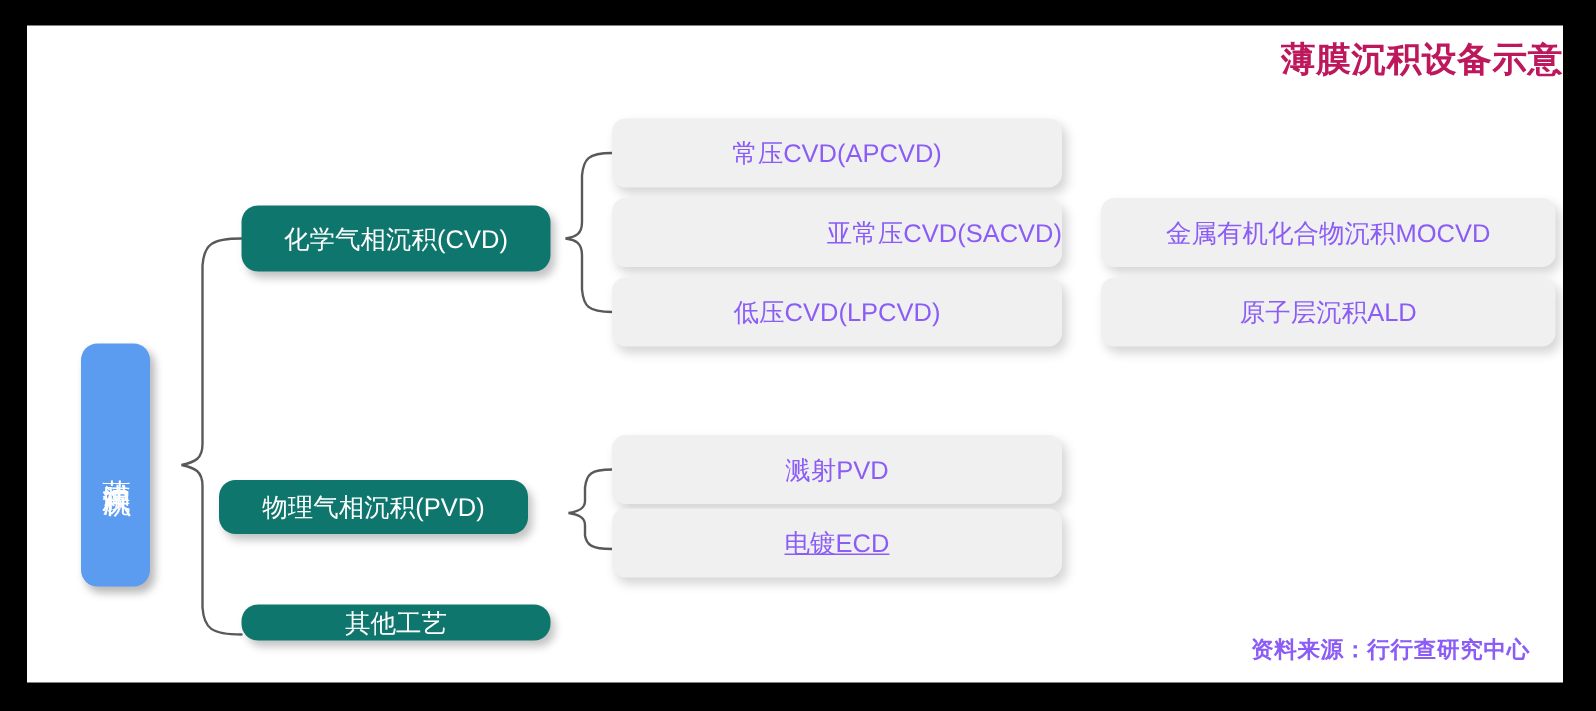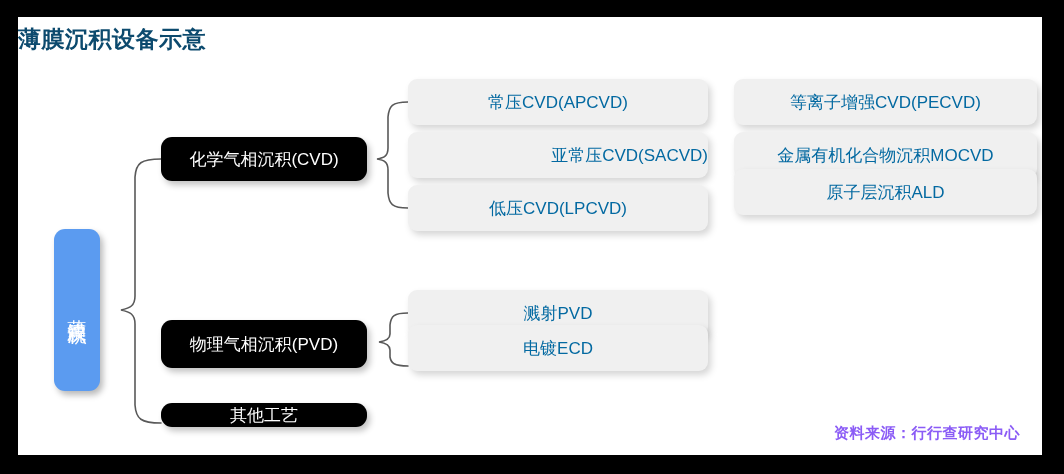--- a/index.html
+++ b/index.html
@@ -23,24 +23,24 @@
     background: #ffffff;
     overflow: hidden;
   }
 
   
   #title {
     position: absolute;
     left: 0;
     top: 7px;
     width: 1024px;
-    text-align: left;
+    text-align: right;
     font-size: 23px;
     font-weight: bold;
-    color: #0c4a6e;
+    color: #be185d;
     letter-spacing: 0.5px;
   }
 
   
   #root-node {
     position: absolute;
     left: 36px;
     top: 212px;
     width: 46px;
     height: 162px;
@@ -55,59 +55,59 @@
     justify-content: center;
     text-align: center;
     writing-mode: vertical-rl;
     text-orientation: upright;
     letter-spacing: 3px;
   }
 
   
   .cat-node {
     position: absolute;
-    background: #000000;
+    background: #0f766e;
     border-radius: 11px;
     box-shadow: 3px 4px 6px rgba(0,0,0,0.24);
     color: #ffffff;
     font-size: 17px;
     display: flex;
     align-items: center;
     justify-content: center;
     text-align: center;
   }
   #cat-cvd   { left: 143px; top: 120px; width: 206px; height: 44px; }
-  #cat-pvd   { left: 143px; top: 303px; width: 206px; height: 48px; }
+  #cat-pvd   { left: 128px; top: 303px; width: 206px; height: 36px; }
   #cat-other { left: 143px; top: 386px; width: 206px; height: 24px; }
 
   
   .leaf {
     position: absolute;
     background: #f0f0f0;
     border-radius: 9px;
     box-shadow: 3px 4px 7px rgba(0,0,0,0.17);
-    color: #0369a1;
+    color: #8b5cf6;
     font-size: 17px;
     display: flex;
     align-items: center;
     justify-content: center;
     text-align: center;
   }
   
   .col-a { left: 390px; width: 300px; height: 46px; }
   #leaf-apcvd  { top: 62px; }
   #leaf-sacvd  { top: 115px; justify-content: flex-end; }
   #leaf-lpcvd  { top: 168px; }
   #leaf-pvd-sputter { top: 273px; text-align: right; }
-  #leaf-pvd-ecd     { top: 308px; }
+  #leaf-pvd-ecd     { top: 322px; text-decoration: underline; }
   
   .col-b { left: 716px; width: 303px; height: 46px; }
   #leaf-pecvd { top: 62px; }
   #leaf-mocvd { top: 115px; }
-  #leaf-ald   { top: 152px; }
+  #leaf-ald   { top: 168px; }
 
   
   #connectors {
     position: absolute;
     left: 0;
     top: 0;
     width: 1024px;
     height: 438px;
     pointer-events: none;
   }
@@ -180,23 +180,20 @@
   <div id="leaf-apcvd" class="leaf col-a">
     <span>常压CVD(APCVD)</span>
   </div>
   <div id="leaf-sacvd" class="leaf col-a">
     <span>亚常压CVD(SACVD)</span>
   </div>
   <div id="leaf-lpcvd" class="leaf col-a">
     <span>低压CVD(LPCVD)</span>
   </div>
 
-  <div id="leaf-pecvd" class="leaf col-b">
-    <span>等离子增强CVD(PECVD)</span>
-  </div>
   <div id="leaf-mocvd" class="leaf col-b">
     <span>金属有机化合物沉积MOCVD</span>
   </div>
   <div id="leaf-ald" class="leaf col-b">
     <span>原子层沉积ALD</span>
   </div>
 
   <div id="leaf-pvd-sputter" class="leaf col-a">
     <span>溅射PVD</span>
   </div>

